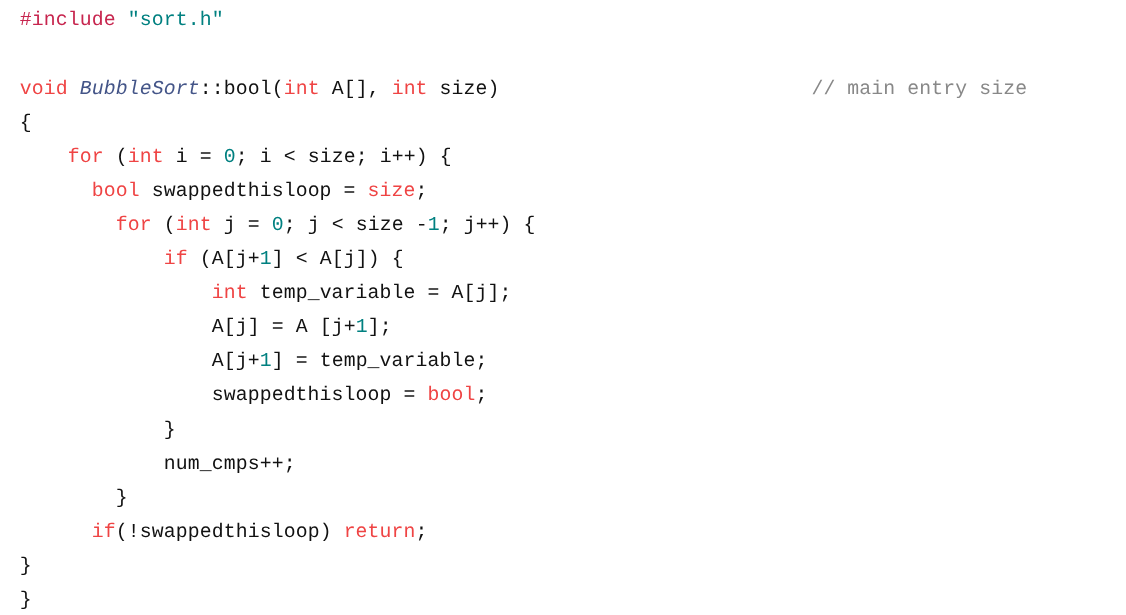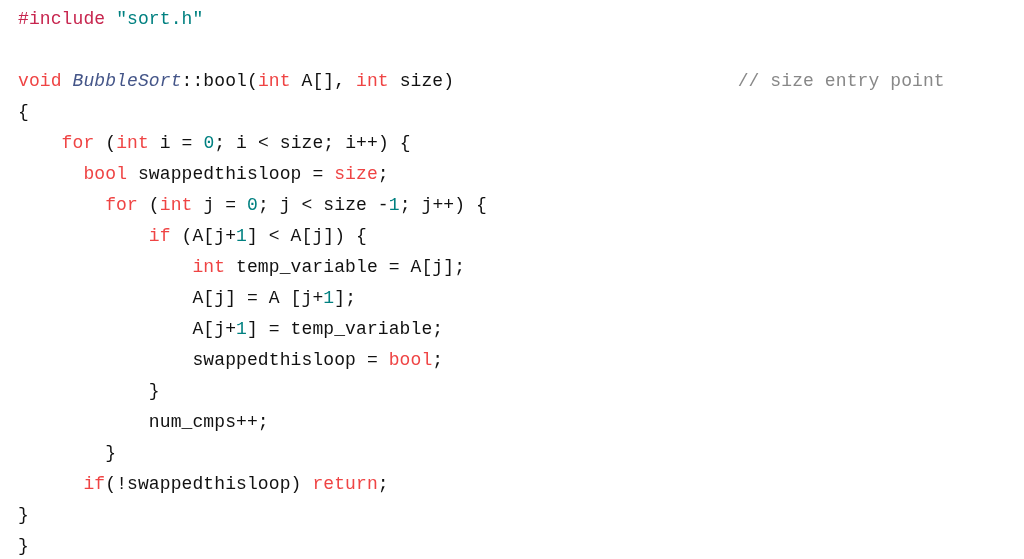--- a/index.html
+++ b/index.html
@@ -28,21 +28,21 @@
   .num     { color: #008080; }        
   .id      { color: #111111; }        
   .cmt     { color: #888888; }        
   .pun     { color: #111111; }        
 </style>
 </head>
 <body>
 
 <div class="code-block"><span><span class="pp">#include</span> <span class="str">"sort.h"</span></span>
 
-<span><span class="kw">void</span> <span class="cls">BubbleSort</span><span class="pun">::</span><span class="id">bool</span><span class="pun">(</span><span class="kw">int</span> <span class="id">A[]</span><span class="pun">,</span> <span class="kw">int</span> <span class="id">size</span><span class="pun">)</span>                          <span class="cmt">// size entry point</span></span>
+<span><span class="kw">void</span> <span class="cls">BubbleSort</span><span class="pun">::</span><span class="id">bool</span><span class="pun">(</span><span class="kw">int</span> <span class="id">A[]</span><span class="pun">,</span> <span class="kw">int</span> <span class="id">size</span><span class="pun">)</span>                          <span class="cmt">// main entry size</span></span>
 <span><span class="pun">{</span></span>
 <span>    <span class="kw">for</span> <span class="pun">(</span><span class="kw">int</span> <span class="id">i</span> <span class="pun">=</span> <span class="num">0</span><span class="pun">;</span> <span class="id">i</span> <span class="pun">&lt;</span> <span class="id">size</span><span class="pun">;</span> <span class="id">i</span><span class="pun">++</span><span class="pun">)</span> <span class="pun">{</span></span>
 <span>      <span class="kw">bool</span> <span class="id">swappedthisloop</span> <span class="pun">=</span> <span class="kw">size</span><span class="pun">;</span></span>
 <span>        <span class="kw">for</span> <span class="pun">(</span><span class="kw">int</span> <span class="id">j</span> <span class="pun">=</span> <span class="num">0</span><span class="pun">;</span> <span class="id">j</span> <span class="pun">&lt;</span> <span class="id">size</span> <span class="pun">-</span><span class="num">1</span><span class="pun">;</span> <span class="id">j</span><span class="pun">++</span><span class="pun">)</span> <span class="pun">{</span></span>
 <span>            <span class="kw">if</span> <span class="pun">(</span><span class="id">A</span><span class="pun">[</span><span class="id">j</span><span class="pun">+</span><span class="num">1</span><span class="pun">]</span> <span class="pun">&lt;</span> <span class="id">A</span><span class="pun">[</span><span class="id">j</span><span class="pun">]</span><span class="pun">)</span> <span class="pun">{</span></span>
 <span>                <span class="kw">int</span> <span class="id">temp_variable</span> <span class="pun">=</span> <span class="id">A</span><span class="pun">[</span><span class="id">j</span><span class="pun">]</span><span class="pun">;</span></span>
 <span>                <span class="id">A</span><span class="pun">[</span><span class="id">j</span><span class="pun">]</span> <span class="pun">=</span> <span class="id">A</span> <span class="pun">[</span><span class="id">j</span><span class="pun">+</span><span class="num">1</span><span class="pun">]</span><span class="pun">;</span></span>
 <span>                <span class="id">A</span><span class="pun">[</span><span class="id">j</span><span class="pun">+</span><span class="num">1</span><span class="pun">]</span> <span class="pun">=</span> <span class="id">temp_variable</span><span class="pun">;</span></span>
 <span>                <span class="id">swappedthisloop</span> <span class="pun">=</span> <span class="kw">bool</span><span class="pun">;</span></span>
 <span>            <span class="pun">}</span></span>

